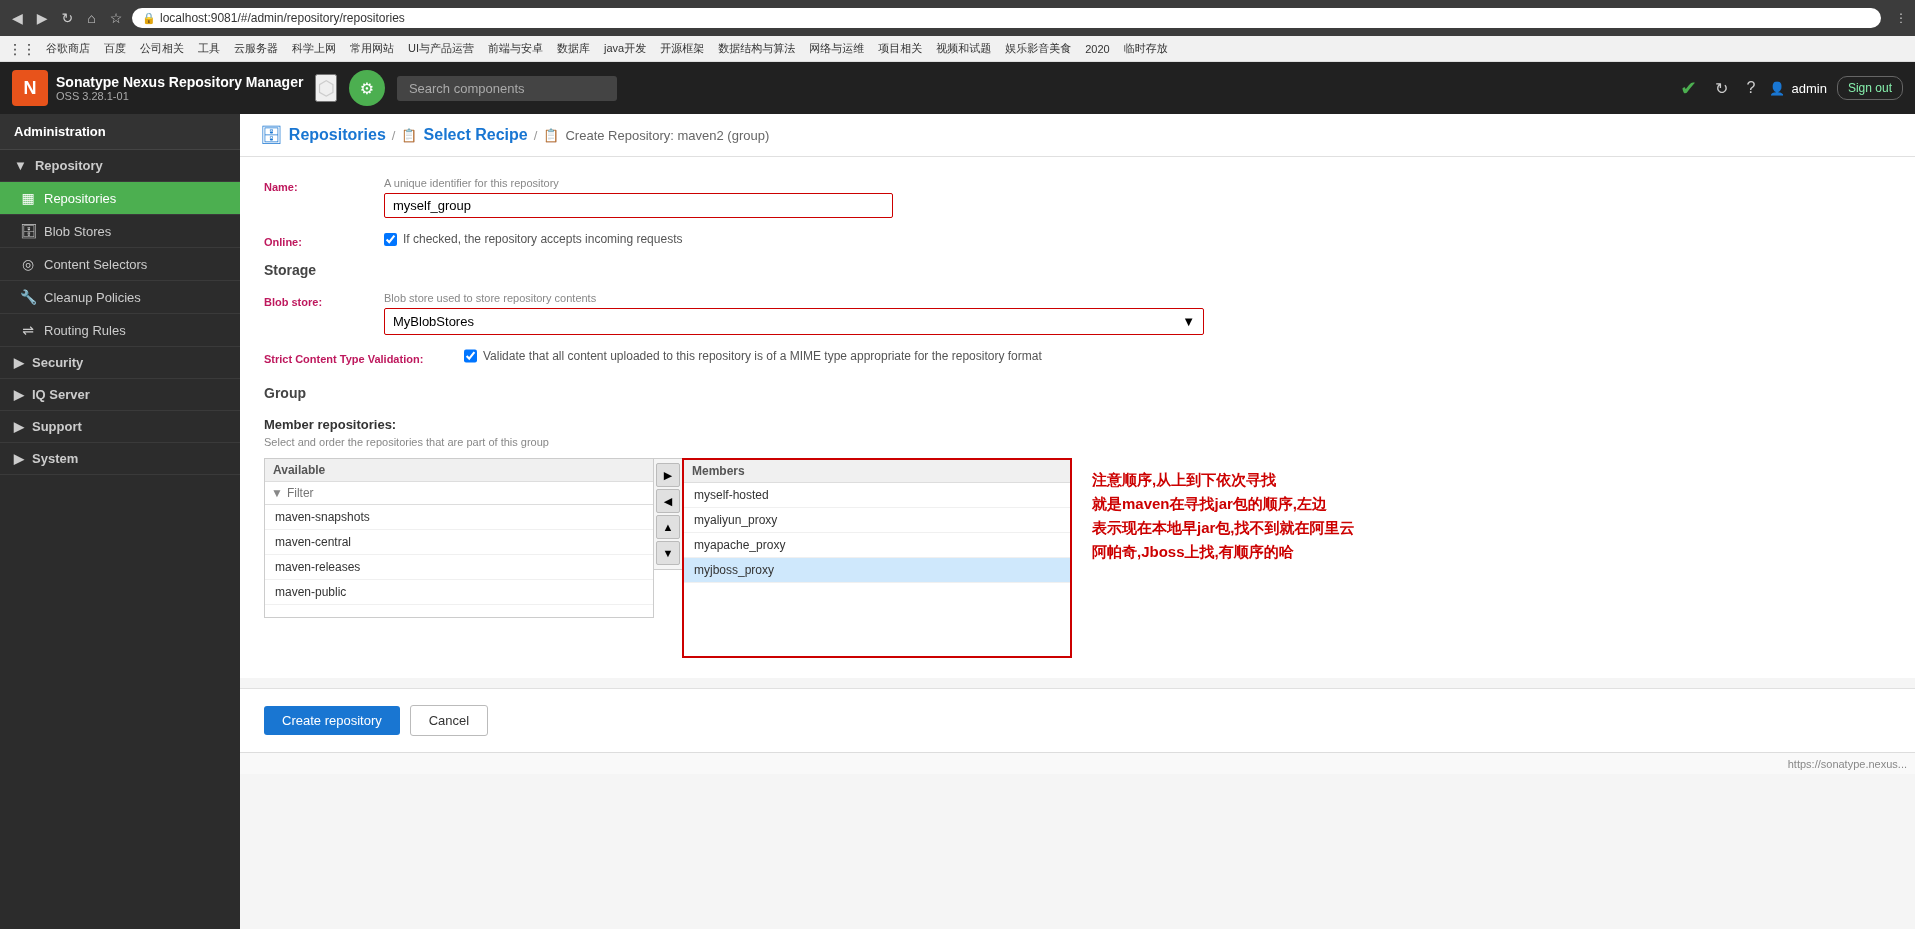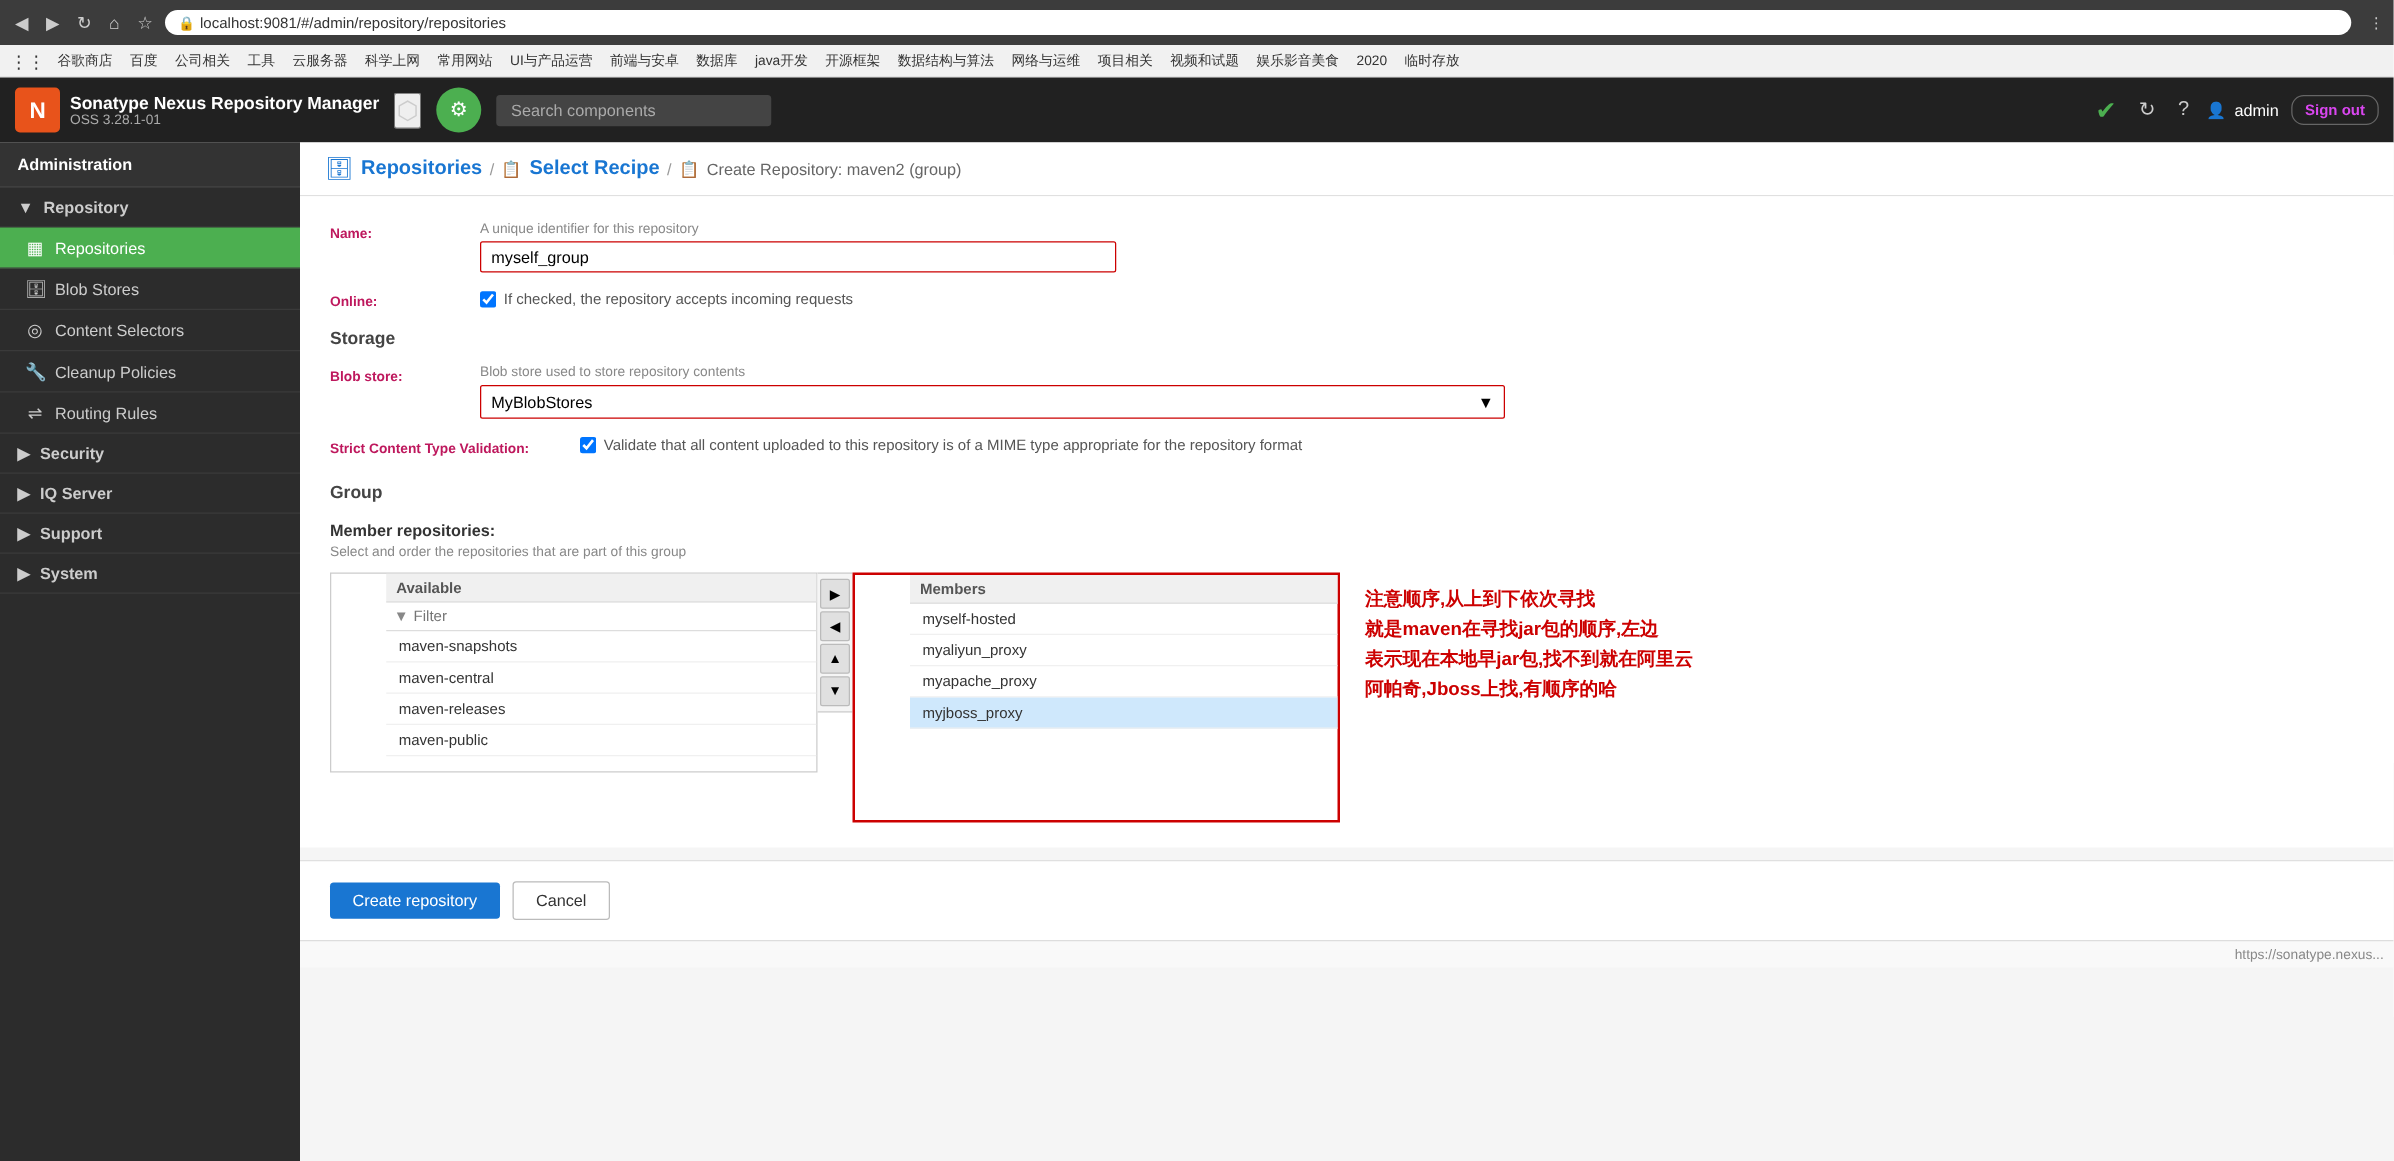--- a/index.html
+++ b/index.html
@@ -114,26 +114,25 @@
     .admin-user {
       display: flex;
       align-items: center;
       gap: 6px;
       color: #fff;
       font-size: 13px;
     }
     .signout-btn {
       background: none;
       border: 1px solid #666;
-      color: #d946ef;
+      color: #86efac;
       padding: 4px 10px;
       border-radius: 10px;
       cursor: pointer;
       font-size: 12px;
-      font-weight: bold;
     }
     .cog-icon-btn {
       background: #4caf50;
       border: none;
       color: #fff;
       width: 36px;
       height: 36px;
       border-radius: 50%;
       cursor: pointer;
       font-size: 16px;
@@ -315,21 +314,20 @@
 
     .two-list-container {
       display: flex;
       gap: 0;
       align-items: flex-start;
     }
 
     .list-panel {
       border: 1px solid #ccc;
       background: #fff;
-      padding-left: 44px;
     }
 
     .list-header {
       font-size: 12px;
       font-weight: bold;
       color: #555;
       padding: 4px 8px;
       background: #f0f0f0;
       border-bottom: 1px solid #ddd;
     }

